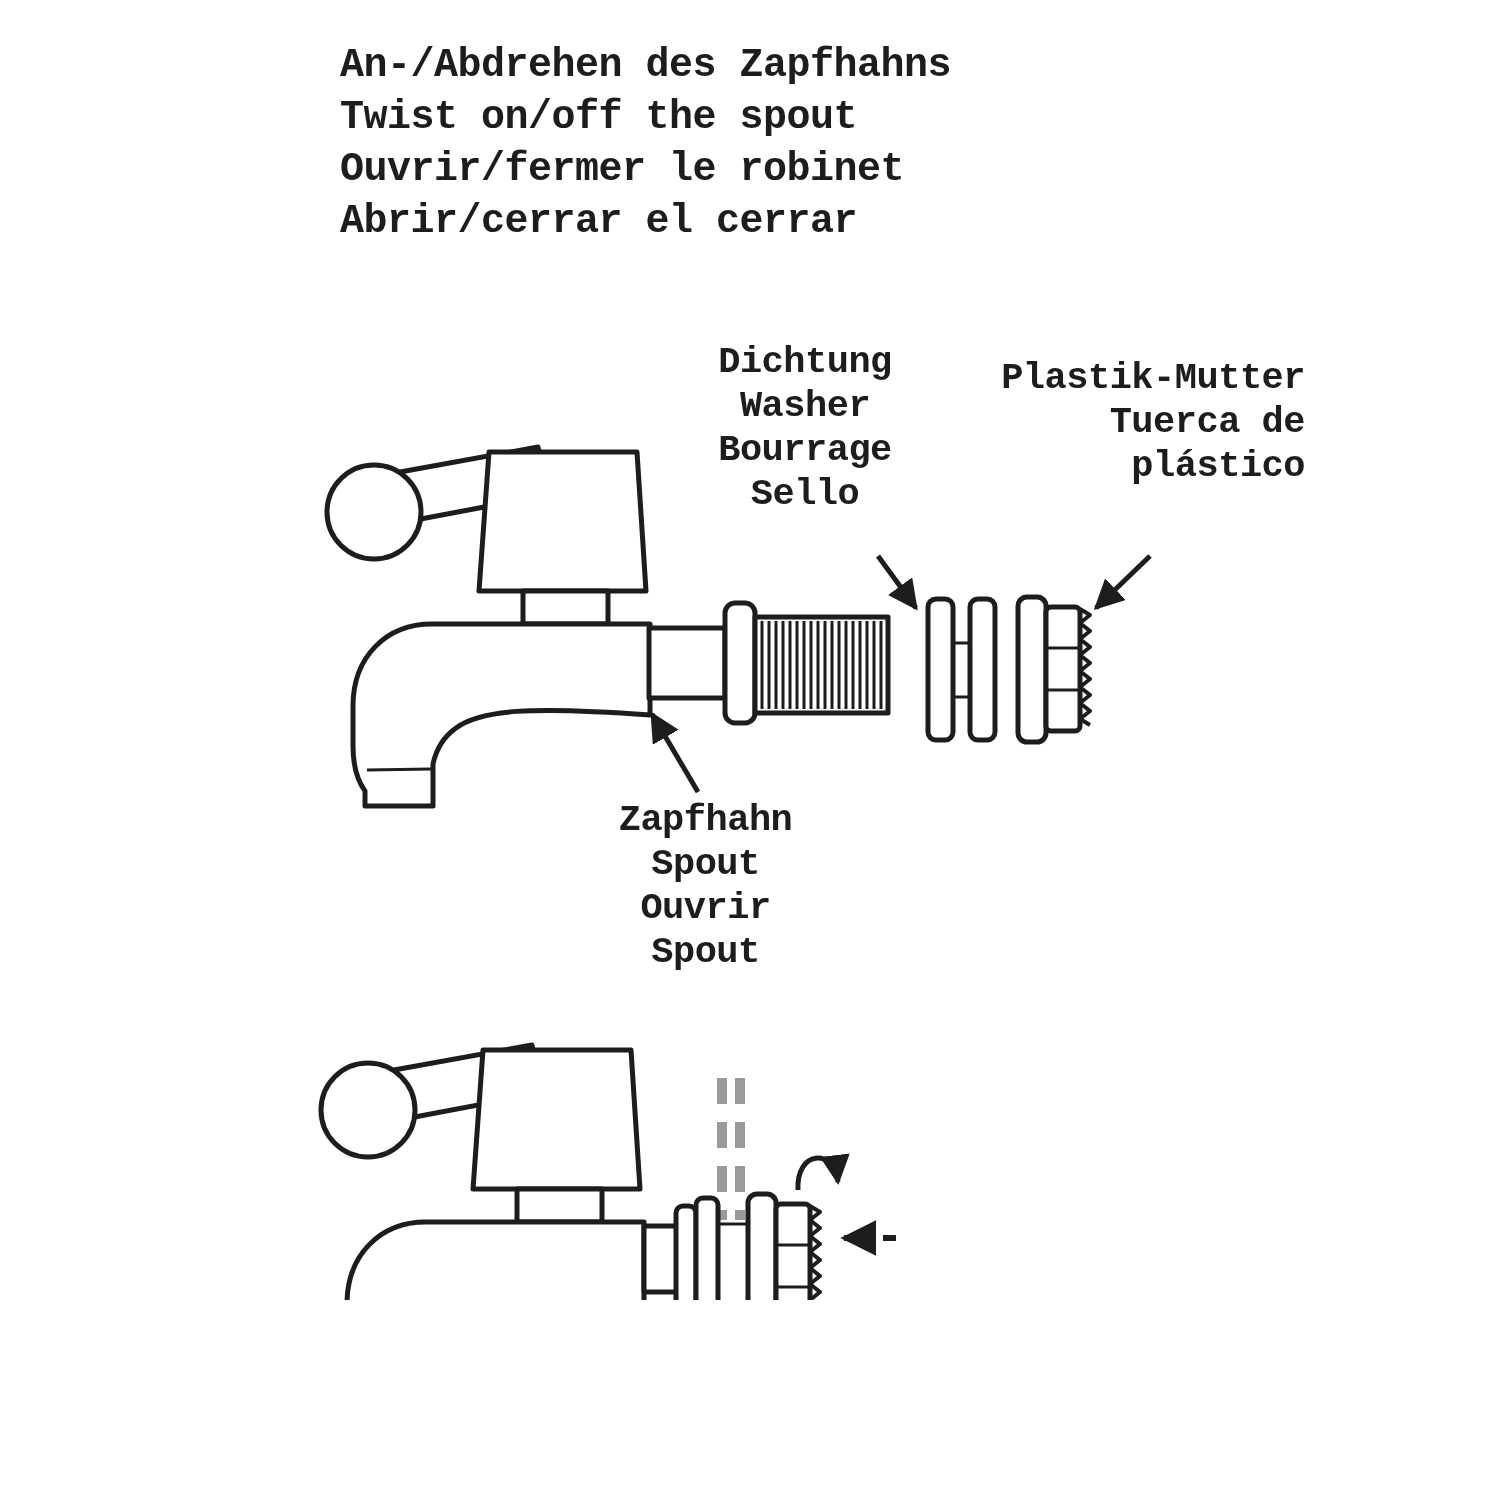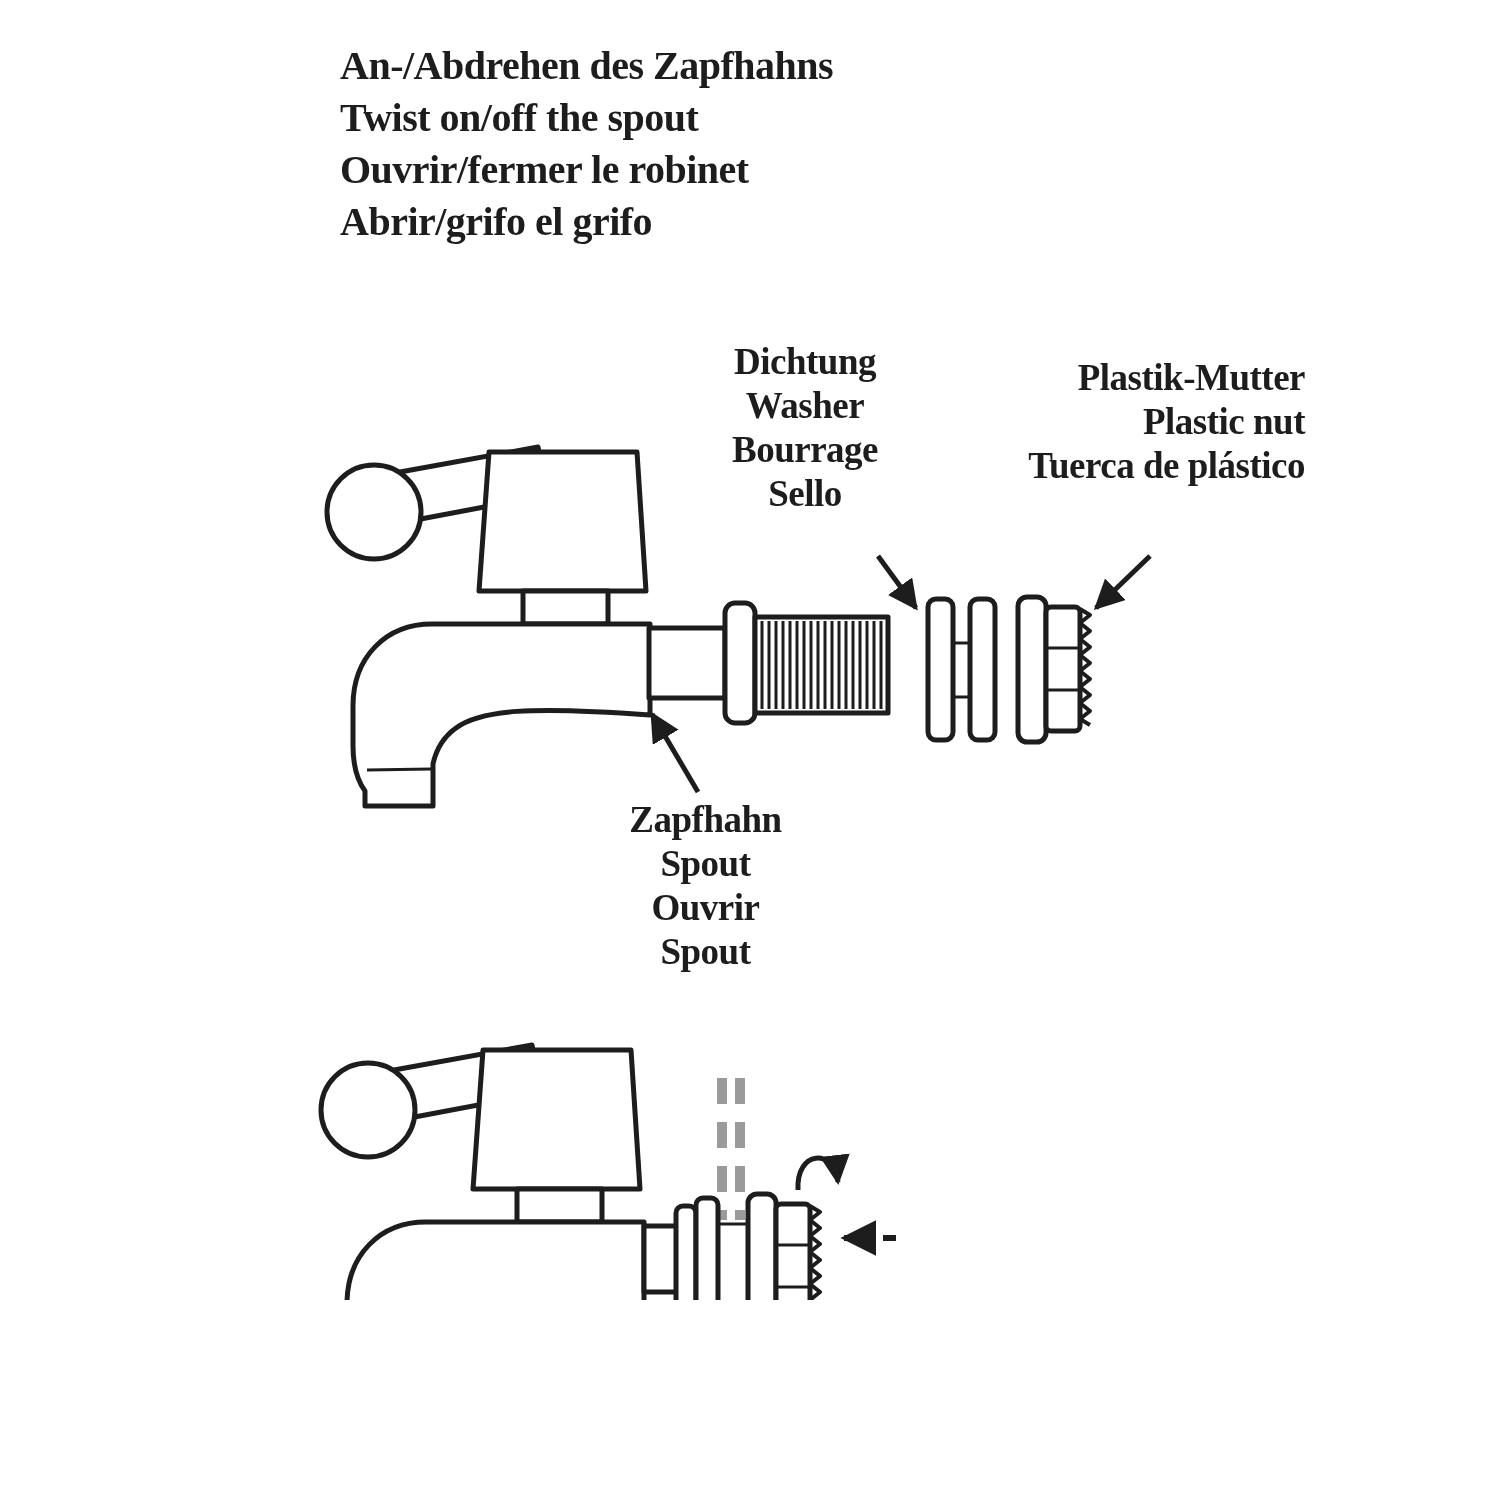--- a/index.html
+++ b/index.html
@@ -1,19 +1,19 @@
 <!DOCTYPE html>
 <html style="--ink: #1d1d1d; --wall: #9a9a9a; --bg: #ffffff;"><head>
 <meta charset="utf-8">
 <style>
   :root{ --ink:#1d1d1d; --wall:#9a9a9a; --bg:#ffffff; }
   html,body{ margin:0; padding:0; background:#fff; }
   #stage{
     position:relative; width:1500px; height:1300px; background:var(--bg);
-    font-family:Liberation Serif, serif; color:var(--ink); overflow:hidden;
+    font-family:Liberation Mono, monospace; color:var(--ink); overflow:hidden;
   }
   .txt{ position:absolute; font-weight:700; letter-spacing:-0.5px; }
   .txt span{ display:block; }
   #title{ left:340px; top:40px; font-size:40px; line-height:52px; text-align:left; }
   #washer-label{ left:655px; top:340px; width:300px; font-size:37px; line-height:44px; text-align:center; }
   #nut-label{ left:925px; top:356px; width:380px; font-size:37px; line-height:44px; text-align:right; }
   #spout-label{ left:578px; top:798px; width:255px; font-size:37px; line-height:44px; text-align:center; }
   svg{ position:absolute; left:0; top:0; }
   .part{ fill:#fff; stroke:var(--ink); stroke-width:5; stroke-linejoin:round; stroke-linecap:round; }
   .thin{ fill:none; stroke:var(--ink); stroke-width:3; stroke-linecap:butt; }
@@ -107,33 +107,32 @@
 
       <path class="ptr" d="M798,1190 C796,1150 834,1148 838,1182" marker-end="url(#ah)"></path>
       <line class="dash-arrow" x1="896" y1="1238" x2="844" y2="1238" marker-end="url(#ah)"></line>
     </g>
   </svg>
 
   <div id="title" class="txt">
     <span>An-/Abdrehen des Zapfhahns</span>
     <span>Twist on/off the spout</span>
     <span>Ouvrir/fermer le robinet</span>
-    <span>Abrir/grifo el grifo</span>
+    <span>Abrir/cerrar el cerrar</span>
   </div>
 
   <div id="washer-label" class="txt">
     <span>Dichtung</span>
     <span>Washer</span>
     <span>Bourrage</span>
     <span>Sello</span>
   </div>
 
   <div id="nut-label" class="txt">
     <span>Plastik-Mutter</span>
-    <span>Plastic nut</span>
     <span>Tuerca de plástico</span>
   </div>
 
   <div id="spout-label" class="txt">
     <span>Zapfhahn</span>
     <span>Spout</span>
     <span>Ouvrir</span>
     <span>Spout</span>
   </div>
 

